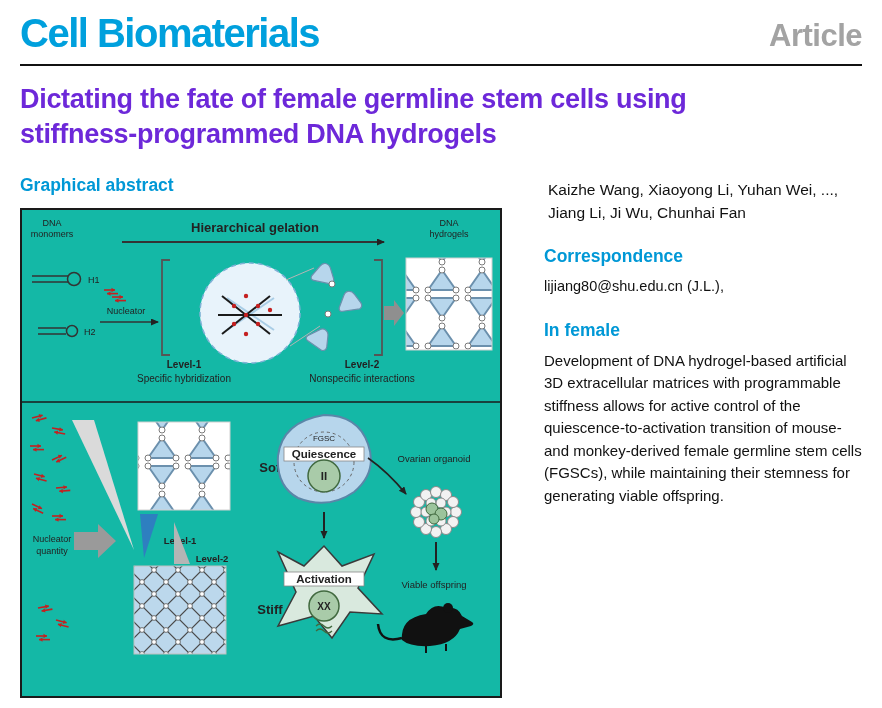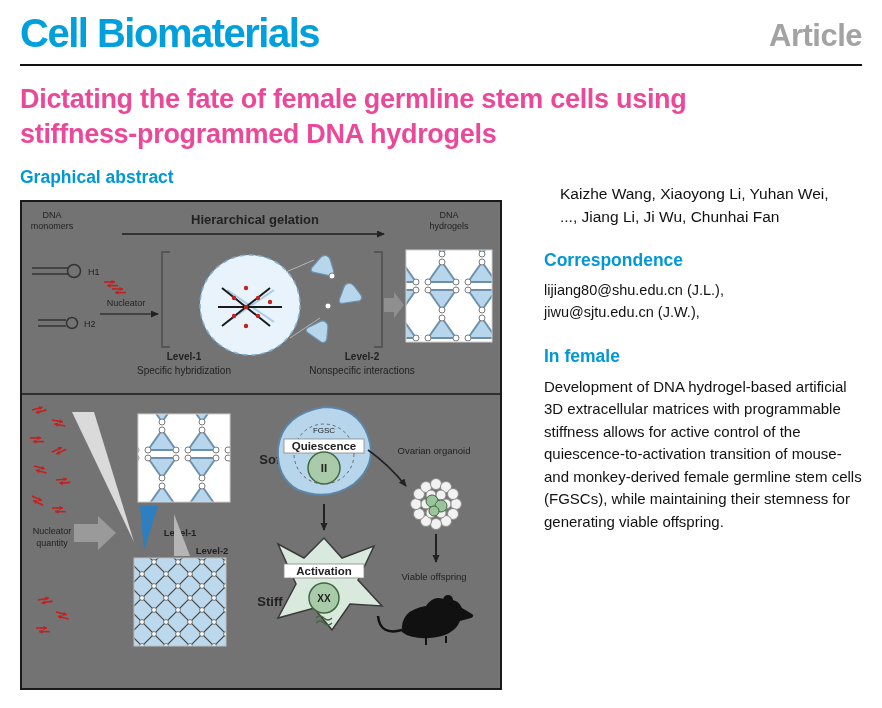--- a/index.html
+++ b/index.html
@@ -5,33 +5,33 @@
   * { box-sizing: border-box; }
   body { margin: 0; background: #ffffff; font-family: "Liberation Sans", sans-serif; color: #1a1a1a; }
   .page { width: 882px; height: 708px; padding: 12px 20px 0 20px; background: #fff; overflow: hidden; }
 
   .masthead { display: flex; justify-content: space-between; align-items: flex-start; }
   .journal { font-size: 40px; font-weight: 700; color: #00a0dd; letter-spacing: -1.5px; line-height: 1.05; }
   .article-type { font-size: 31px; font-weight: 700; color: #a3a3a3; margin-top: 6px; letter-spacing: -0.5px; }
 
   .rule { border-top: 2px solid #111; margin: 10px 0 16px 0; }
 
-  .title { font-size: 27px; font-weight: 700; color: #ec4899; line-height: 1.28; margin: 0 0 16px 0; max-width: 730px; letter-spacing: -0.3px; }
+  .title { font-size: 27px; font-weight: 700; color: #6d28d9; line-height: 1.28; margin: 0 0 24px 0; max-width: 730px; letter-spacing: -0.3px; }
 
   .content { display: flex; gap: 40px; }
   .left { width: 484px; flex: 0 0 484px; }
   .right { flex: 1; min-width: 0; }
 
   .h-blue { color: #0098d6; font-weight: 700; font-size: 17.5px; margin: 0 0 9px 0; }
   .mt { margin-top: 22px; }
 
-  .figure-box { width: 482px; height: 490px; border: 2px solid #1a1a1a; background: #737373; margin-top: 12px; }
+  .figure-box { width: 482px; height: 490px; border: 2px solid #1a1a1a; background: #14b8a6; margin-top: 12px; }
   .figure-box svg { display: block; }
 
-  .authors { font-size: 15.5px; line-height: 1.45; margin: 16px; color: #111; }
+  .authors { font-size: 15.5px; line-height: 1.45; margin: 4px; color: #111; }
   .corr-line { font-size: 14.5px; font-weight: 400; line-height: 1.5; color: #111; cursor: pointer; }
   .brief { font-size: 15px; line-height: 1.5; margin: 0; color: #111; }
 
   
   .ga-svg text { font-family: "Liberation Sans", sans-serif; fill: #222; }
   .t8  { font-size: 8px; }
   .t9  { font-size: 9px; }
   .t95 { font-size: 9.5px; }
   .t10 { font-size: 10px; }
   .t11 { font-size: 11.5px; }
@@ -279,21 +279,20 @@
         </svg>
       </div>
     </div>
 
     <aside class="right">
       <p class="authors">Kaizhe Wang, Xiaoyong Li, Yuhan Wei, ..., Jiang Li, Ji Wu, Chunhai Fan</p>
 
       <div class="h-blue mt">Correspondence</div>
       <div class="corr">
         <div class="corr-line">lijiang80@shu.edu.cn (J.L.),</div>
-        <div class="corr-line">jiwu@sjtu.edu.cn (J.W.),</div>
       </div>
 
       <div class="h-blue mt">In female</div>
       <p class="brief">Development of DNA hydrogel-based artificial 3D extracellular matrices with programmable stiffness allows for active control of the quiescence-to-activation transition of mouse- and monkey-derived female germline stem cells (FGSCs), while maintaining their stemness for generating viable offspring.</p>
     </aside>
 
   </div>
 </div>
 
 </body></html>

